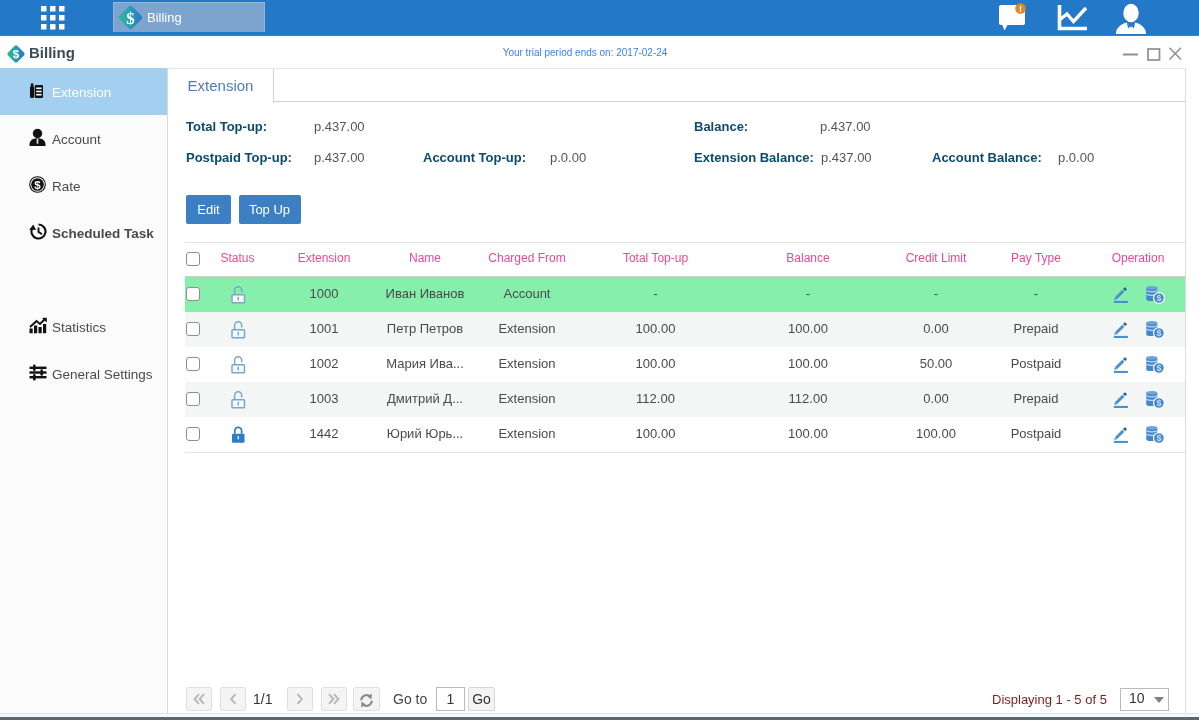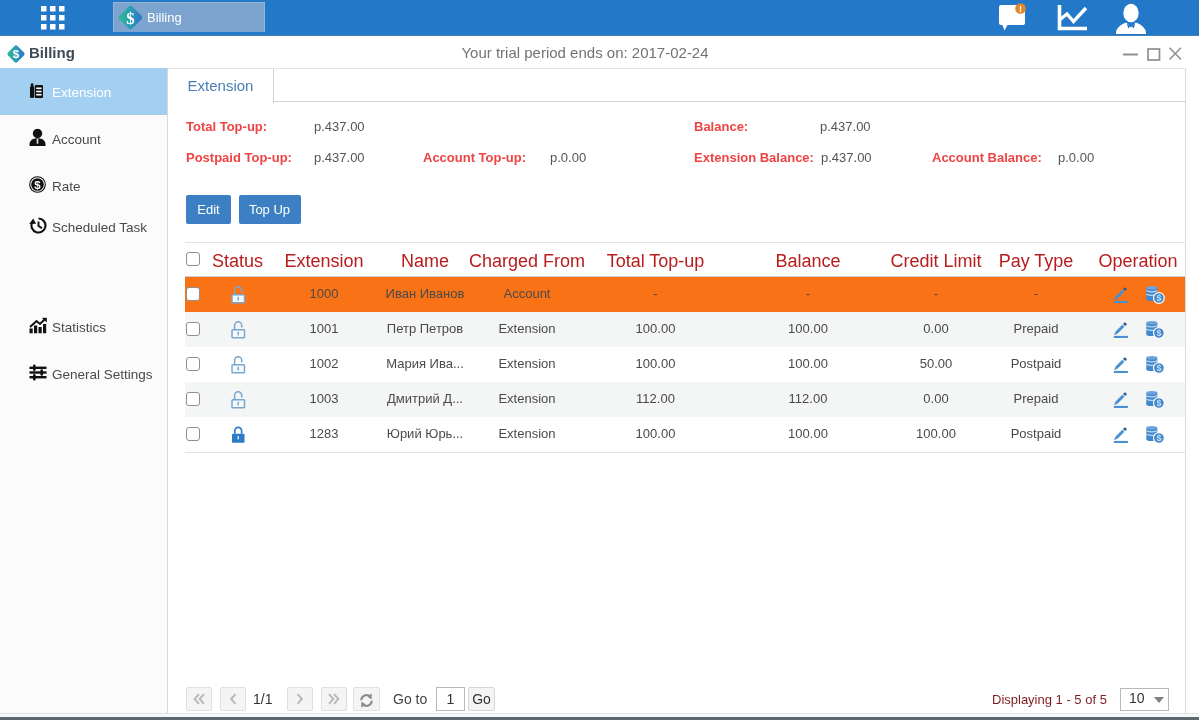--- a/index.html
+++ b/index.html
@@ -1,21 +1,21 @@
 <!DOCTYPE html>
 <html><head><meta charset="utf-8"><title>Billing</title><style>
 *{margin:0;padding:0;box-sizing:border-box}
 html,body{width:1199px;height:720px;overflow:hidden}
 body{position:relative;font-family:"Liberation Sans",sans-serif;background:#fff;font-size:14px}
 .a{position:absolute}
 .cx{transform:translateX(-50%)}
-.lbl{font-weight:bold;color:#ef4444;font-size:13px;white-space:nowrap}
+.lbl{font-weight:bold;color:#0c4a6e;font-size:13px;white-space:nowrap}
 .val{color:#555;font-size:13px;white-space:nowrap}
 .btn{background:#3c80c3;color:#fff;border-radius:2px;text-align:center;font-size:13px;line-height:29px;height:29px}
-.th{color:#b91c1c;font-size:18px;white-space:nowrap}
+.th{color:#ec4899;font-size:12px;white-space:nowrap}
 .td{color:#4a4a4a;font-size:13px;white-space:nowrap}
 .cb{width:14px;height:14px;border:1px solid #8f8f8f;border-radius:3px;background:#fff}
 .pbtn{height:24px;background:#f4f4f4;border:1px solid #e0e0e0;border-radius:2px;text-align:center;color:#b0b0b4}
 .mi{height:47px;width:167px;position:absolute;left:0}
 .mtxt{position:absolute;left:52px;top:50%;transform:translateY(-50%);font-size:13.5px;color:#4a4a4a;white-space:nowrap}
 .mico{position:absolute;left:29px;top:50%;transform:translateY(-50%)}
 </style></head><body>
 
 <div class="a" style="left:0;top:0;width:1199px;height:36px;background:#2478c8;border-bottom:1px solid #447fb8">
 <svg class="a" style="left:41px;top:6px" width="24" height="24" viewBox="0 0 24 24">
@@ -60,21 +60,21 @@
 <path d="M23.4 20.2 L19.8 24.3 L21.8 26.5 Z" fill="#2478c8"></path>
 <path d="M18 25.6 L20 25.6 L21.2 30.4 L19 32.4 L16.8 30.4 Z" fill="#fff"></path>
 </svg>
 </div>
 <div class="a" style="left:0;top:37px;width:1199px;height:31px;background:#fff">
 <svg class="a" style="left:6px;top:7px" width="20" height="20" viewBox="0 0 24 24">
 <rect x="4" y="4" width="16" height="16" rx="2.5" transform="rotate(45 12 12)" fill="url(#dg)"></rect>
 <text x="12" y="17" font-size="14" font-weight="bold" fill="#fff" text-anchor="middle" font-family="Liberation Sans,sans-serif">$</text>
     </svg>
 <div class="a" style="left:29px;top:0;line-height:31px;font-size:15px;font-weight:bold;color:#3d4b55">Billing</div>
-<div class="a cx" style="left:585px;top:0;line-height:32px;font-size:15px;color:#737373;white-space:nowrap">Your trial period ends on: 2017-02-24</div>
+<div class="a cx" style="left:585px;top:0;line-height:32px;font-size:10px;color:#3b82f6;white-space:nowrap">Your trial period ends on: 2017-02-24</div>
 <svg class="a" style="left:1120px;top:6px" width="70" height="20" viewBox="0 0 70 20">
 <rect x="3" y="10.5" width="15" height="2" fill="#8f8f8f"></rect>
 <rect x="28" y="6" width="11.5" height="11" fill="none" stroke="#8f8f8f" stroke-width="1.7"></rect>
 <path d="M49.5 4.8 L61 16.5 M61 4.8 L49.5 16.5" stroke="#8f8f8f" stroke-width="1.5"></path>
     </svg>
 </div>
 <div class="a" style="left:0;top:68px;width:168px;height:645px;background:#fbfbfb;border-right:1px solid #d8d8d8">
 <div class="mi" style="top:0px;background:#a3d0f1;">
       <span class="mico"><svg width="15" height="16" viewBox="0 0 15 16">
 <rect x="1" y="3.5" width="4.2" height="12" rx="1.5" fill="#111"></rect>
@@ -95,21 +95,21 @@
       <span class="mtxt" style="">Account</span>
     </div>
 <div class="mi" style="top:94px;">
       <span class="mico"><svg width="17" height="17" viewBox="0 0 17 17">
 <circle cx="8.5" cy="8.5" r="7.8" fill="none" stroke="#111" stroke-width="1.1"></circle>
 <circle cx="8.5" cy="8.5" r="6.3" fill="#111"></circle>
 <text x="8.5" y="12.6" font-size="11.5" font-weight="bold" fill="#fff" text-anchor="middle" font-family="Liberation Sans,sans-serif">$</text>
         </svg></span>
       <span class="mtxt" style="">Rate</span>
     </div>
-<div class="mi" style="top:135px;">
+<div class="mi" style="top:141px;font-weight:bold;">
       <span class="mico"><svg width="18" height="18" viewBox="0 0 18 18">
 <path d="M9.5 2 A7 7 0 1 1 3.2 5.9" fill="none" stroke="#111" stroke-width="2.1"></path>
 <polygon points="0.2,7.6 7.1,7.2 4.2,1.9" fill="#111"></polygon>
 <path d="M9.5 5 V9.4 L13 11.8" fill="none" stroke="#111" stroke-width="1.9"></path>
         </svg></span>
       <span class="mtxt" style="">Scheduled Task</span>
     </div>
 <div class="mi" style="top:235px;">
       <span class="mico"><svg width="18" height="16" viewBox="0 0 18 16">
 <rect x="0.5" y="11" width="3.2" height="5" fill="#111"></rect>
@@ -157,21 +157,21 @@
 <div class="a th cx" style="left:52.5px;top:8px">Status</div>
 <div class="a th cx" style="left:139px;top:8px">Extension</div>
 <div class="a th cx" style="left:240px;top:8px">Name</div>
 <div class="a th cx" style="left:342px;top:8px">Charged From</div>
 <div class="a th cx" style="left:470.5px;top:8px">Total Top-up</div>
 <div class="a th cx" style="left:623px;top:8px">Balance</div>
 <div class="a th cx" style="left:751px;top:8px">Credit Limit</div>
 <div class="a th cx" style="left:851px;top:8px">Pay Type</div>
 <div class="a th cx" style="left:953px;top:8px">Operation</div>
 </div>
-<div style="position:relative;height:35px;background:#f97316">
+<div style="position:relative;height:35px;background:#86efac">
 <div class="cb a" style="left:0.5px;top:10px"></div>
 <div class="a cx" style="left:52.5px;top:8px"><svg width="18" height="19" viewBox="0 0 18 19">
 <rect x="3" y="9.7" width="12.5" height="8" rx="0.8" fill="#f4f9fd" stroke="#7ba6cd" stroke-width="1.5"></rect>
 <path d="M5.6 9.7 V5.4 A3.55 3.55 0 0 1 12.7 5.4 V7.6" fill="none" stroke="#7ba6cd" stroke-width="1.5"></path>
 <rect x="8.5" y="11.8" width="1.5" height="3.6" fill="#7ba6cd"></rect>
         </svg></div>
 <div class="a td cx" style="left:139px;top:9px">1000</div>
 <div class="a td cx" style="left:240px;top:9px">Иван Иванов</div>
 <div class="a td cx" style="left:342px;top:9px">Account</div>
 <div class="a td cx" style="left:470.5px;top:9px">-</div>
@@ -284,21 +284,21 @@
 <text x="14.4" y="16.2" font-size="9" font-weight="bold" fill="#c8def2" text-anchor="middle" font-family="Liberation Sans,sans-serif">$</text>
         </svg></div>
 </div>
 <div style="position:relative;height:35px;background:#fff">
 <div class="cb a" style="left:0.5px;top:10px"></div>
 <div class="a cx" style="left:52.5px;top:8px"><svg width="18" height="19" viewBox="0 0 18 19">
 <rect x="3" y="8.7" width="12.5" height="9" rx="0.8" fill="#2e7cc4"></rect>
 <path d="M5.8 8.7 V5.8 A3.4 3.4 0 0 1 12.6 5.8 V8.7" fill="none" stroke="#2e7cc4" stroke-width="1.7"></path>
 <rect x="8.6" y="11" width="1.3" height="3.4" fill="#eaf3fb"></rect>
         </svg></div>
-<div class="a td cx" style="left:139px;top:9px">1283</div>
+<div class="a td cx" style="left:139px;top:9px">1442</div>
 <div class="a td cx" style="left:240px;top:9px">Юрий Юрь...</div>
 <div class="a td cx" style="left:342px;top:9px">Extension</div>
 <div class="a td cx" style="left:470.5px;top:9px">100.00</div>
 <div class="a td cx" style="left:623px;top:9px">100.00</div>
 <div class="a td cx" style="left:751px;top:9px">100.00</div>
 <div class="a td cx" style="left:851px;top:9px">Postpaid</div>
 <div class="a cx" style="left:936px;top:8px"><svg width="19" height="18" viewBox="0 0 19 18">
 <path d="M3.6 11.9 L10.8 4.7 L12.9 6.8 L5.7 14 Z" fill="#4a8fd0"></path>
 <path d="M11.5 4 L12.7 2.8 Q13.5 2 14.3 2.8 L14.9 3.4 Q15.7 4.2 14.9 5 L13.6 6.1 Z" fill="#2b5e93"></path>
 <path d="M3.6 11.9 L5.7 14 L2.7 14.9 Z" fill="#4a8fd0"></path>

